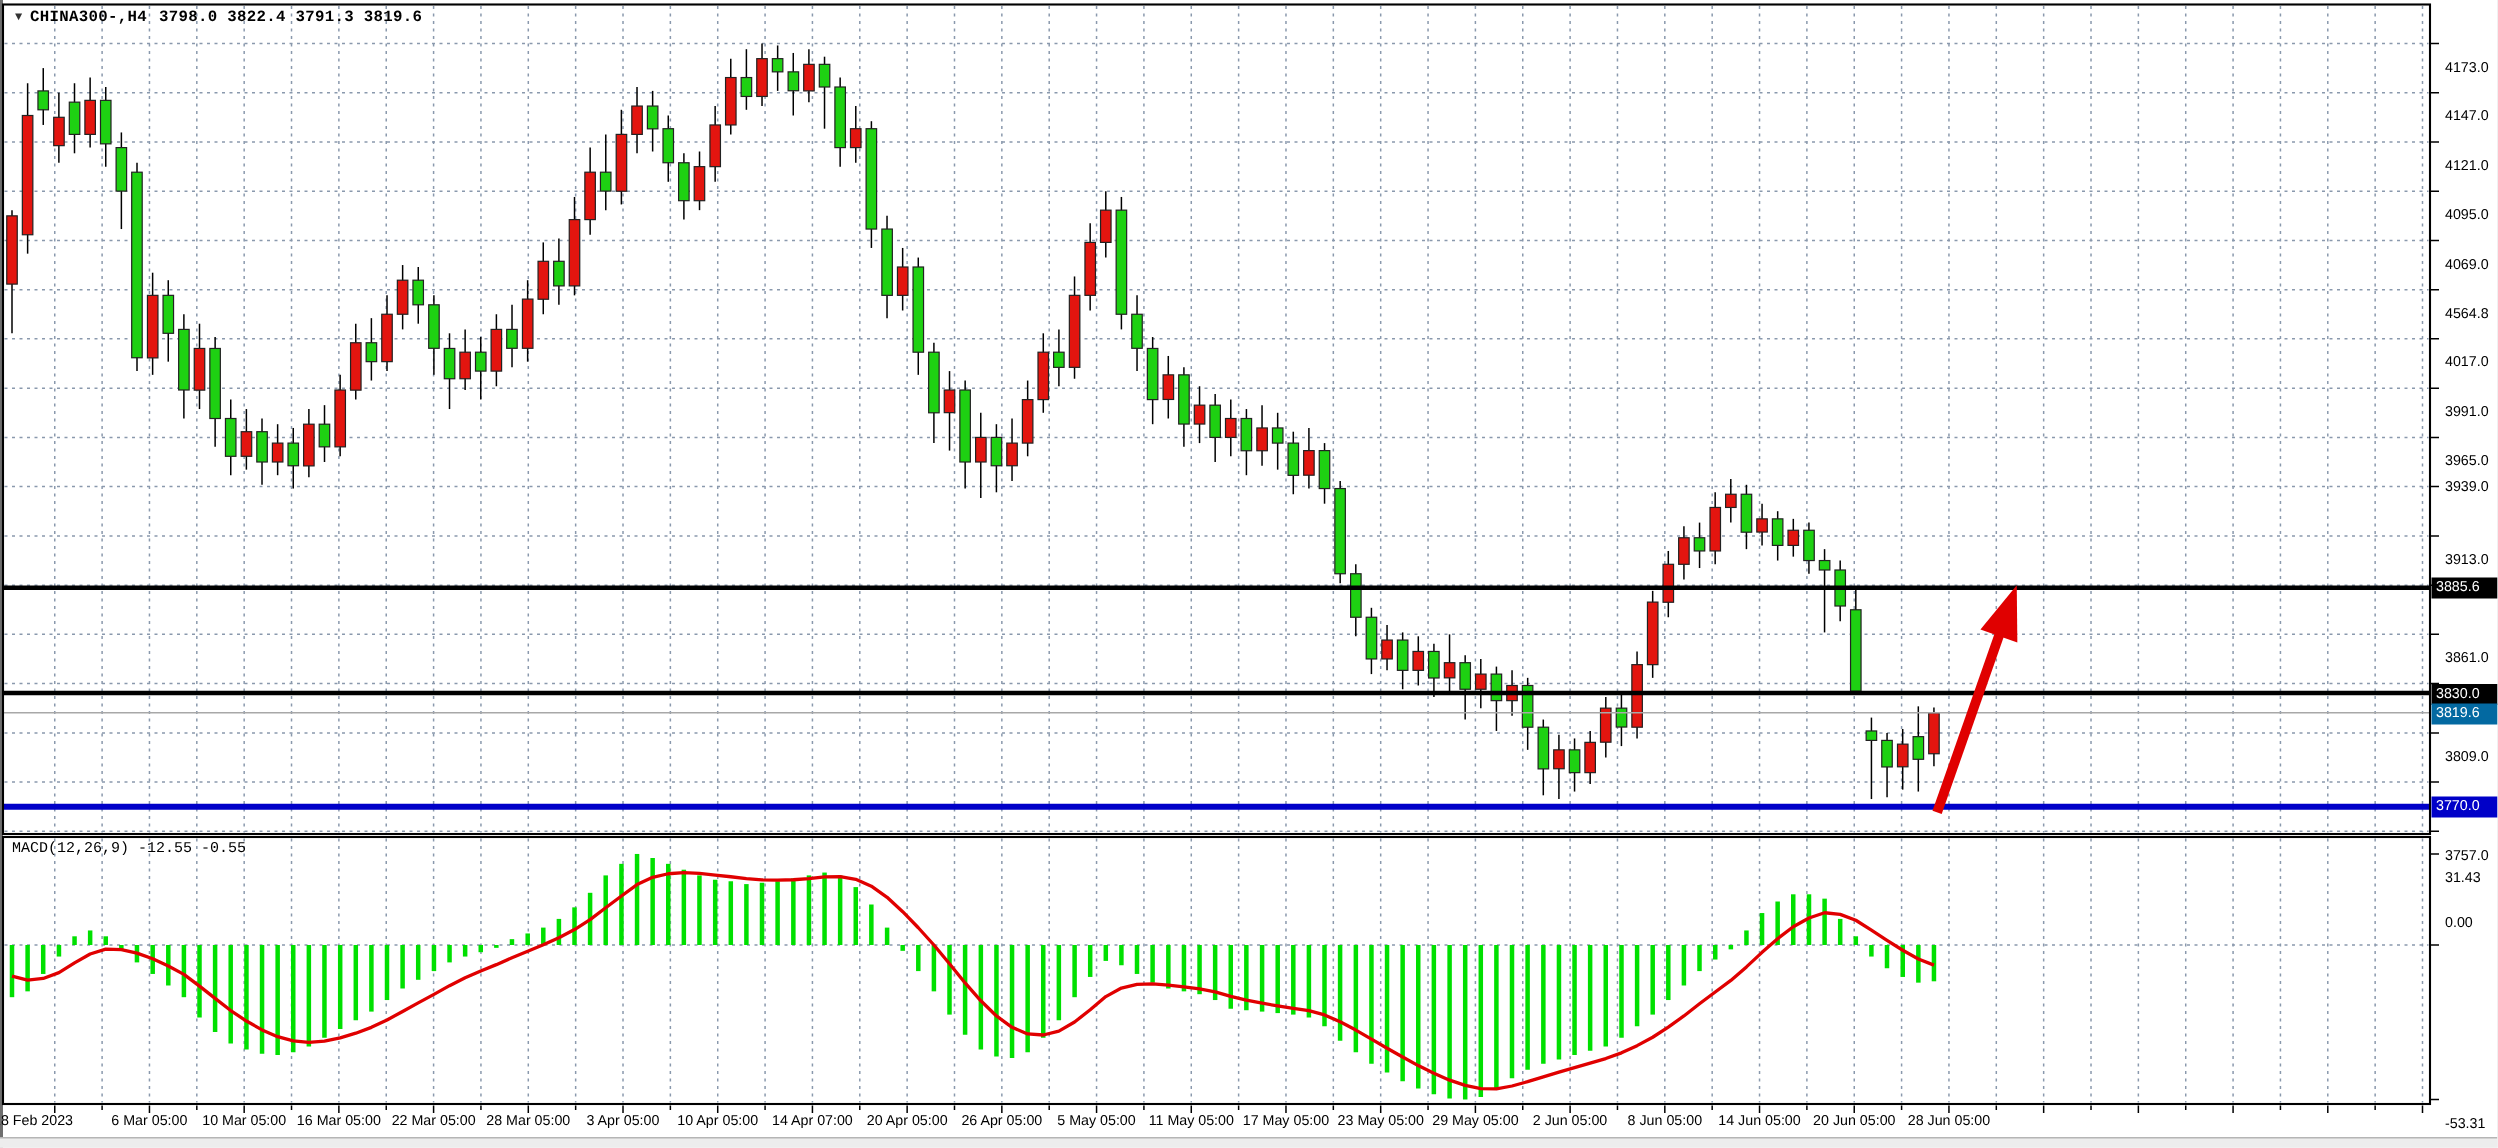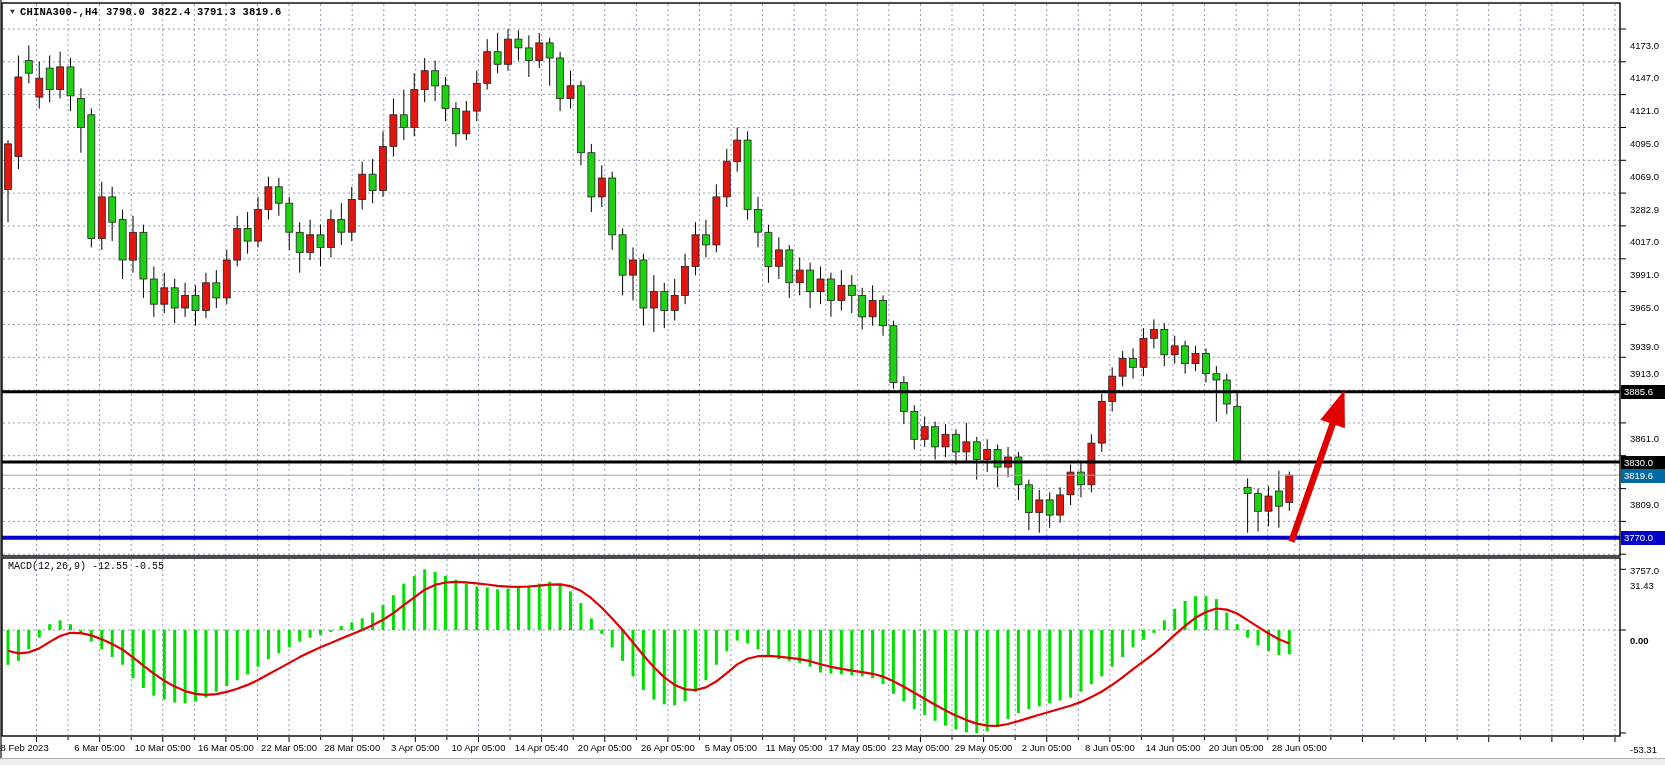--- a/index.html
+++ b/index.html
@@ -616,53 +616,53 @@
   </div>
 
   <div class="ovl" id="macd-label">MACD(12,26,9) -12.55 -0.55</div>
 
   <div id="plabels">
       <div class="plab" style="top: 23.5px;">4173.0</div>
       <div class="plab" style="top: 56.3px; text-align: center;">4147.0</div>
       <div class="plab" style="top: 89.1px;">4121.0</div>
       <div class="plab" style="top: 122px;">4095.0</div>
       <div class="plab" style="top: 154.8px;">4069.0</div>
-      <div class="plab" style="top: 187.6px;">3282.9</div>
+      <div class="plab" style="top: 187.6px;">4564.8</div>
       <div class="plab" style="top: 220.4px;">4017.0</div>
       <div class="plab" style="top: 253.3px;">3991.0</div>
       <div class="plab" style="top: 286.1px;">3965.0</div>
-      <div class="plab" style="top: 325px;">3939.0</div>
+      <div class="plab" style="top: 303px;">3939.0</div>
       <div class="plab" style="top: 351.8px;">3913.0</div>
       <div class="plab" style="top: 417.4px;">3861.0</div>
       <div class="plab" style="top: 450.2px;">3835.0</div>
       <div class="plab" style="top: 483.1px;">3809.0</div>
       <div class="plab" style="top: 515.9px;">3783.0</div>
       <div class="plab" style="top: 548.7px;">3757.0</div>
     </div>
   <div id="mlabels">
       <div class="plab" style="top: 563.8px;">31.43</div>
-      <div class="plab" style="top: 619px; font-weight: bold;">0.00</div>
+      <div class="plab" style="top: 594px;">0.00</div>
       <div class="plab" style="top: 727.5px;">-53.31</div>
     </div>
   <div id="badges">
       <div class="badge" style="top: 385.3px; background: rgb(0, 0, 0);">3885.6</div>
       <div class="badge" style="top: 455.5px; background: rgb(0, 0, 0);">3830.0</div>
       <div class="badge" style="top: 468.7px; background: #0369a1;">3819.6</div>
       <div class="badge" style="top: 531.3px; background: rgb(0, 0, 200);">3770.0</div>
     </div>
   <div id="tlabels">
       <div class="tlab" style="left: 22px;">28 Feb 2023</div>
       <div class="tlab" style="left: 99.6px;">6 Mar 05:00</div>
       <div class="tlab" style="left: 162.8px;">10 Mar 05:00</div>
       <div class="tlab" style="left: 225.9px;">16 Mar 05:00</div>
       <div class="tlab" style="left: 289.1px;">22 Mar 05:00</div>
       <div class="tlab" style="left: 352.2px;">28 Mar 05:00</div>
       <div class="tlab" style="left: 415.3px;">3 Apr 05:00</div>
       <div class="tlab" style="left: 478.5px;">10 Apr 05:00</div>
-      <div class="tlab" style="left: 541.6px;">14 Apr 05:40</div>
+      <div class="tlab" style="left: 541.6px;">14 Apr 07:00</div>
       <div class="tlab" style="left: 604.8px;">20 Apr 05:00</div>
       <div class="tlab" style="left: 667.9px;">26 Apr 05:00</div>
       <div class="tlab" style="left: 731px;">5 May 05:00</div>
       <div class="tlab" style="left: 794.2px; text-align: right;">11 May 05:00</div>
       <div class="tlab" style="left: 857.3px;">17 May 05:00</div>
       <div class="tlab" style="left: 920.5px;">23 May 05:00</div>
       <div class="tlab" style="left: 983.6px;">29 May 05:00</div>
       <div class="tlab" style="left: 1046.7px;">2 Jun 05:00</div>
       <div class="tlab" style="left: 1109.9px;">8 Jun 05:00</div>
       <div class="tlab" style="left: 1173px;">14 Jun 05:00</div>

